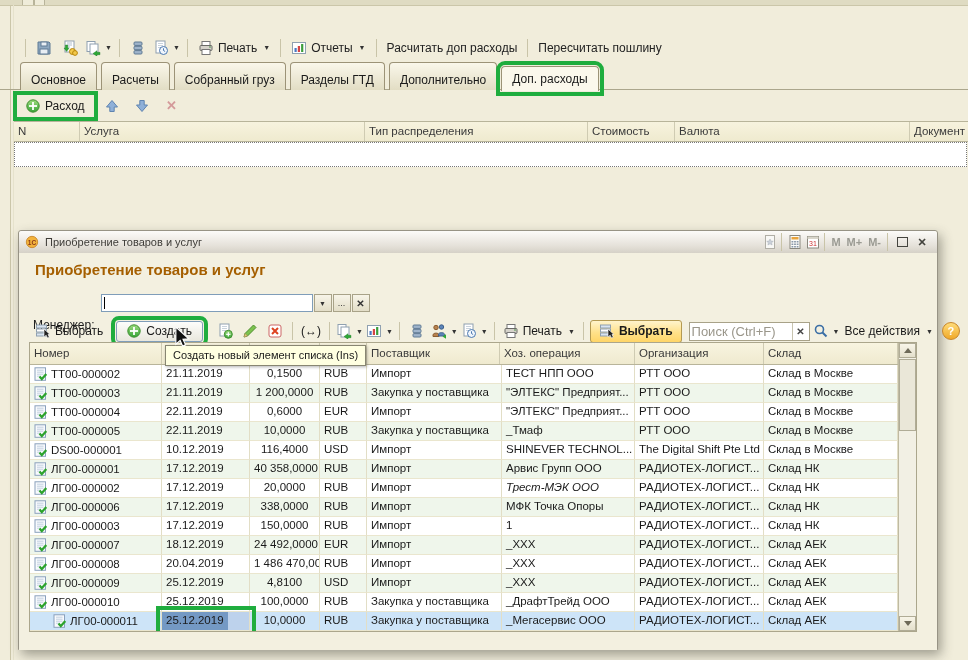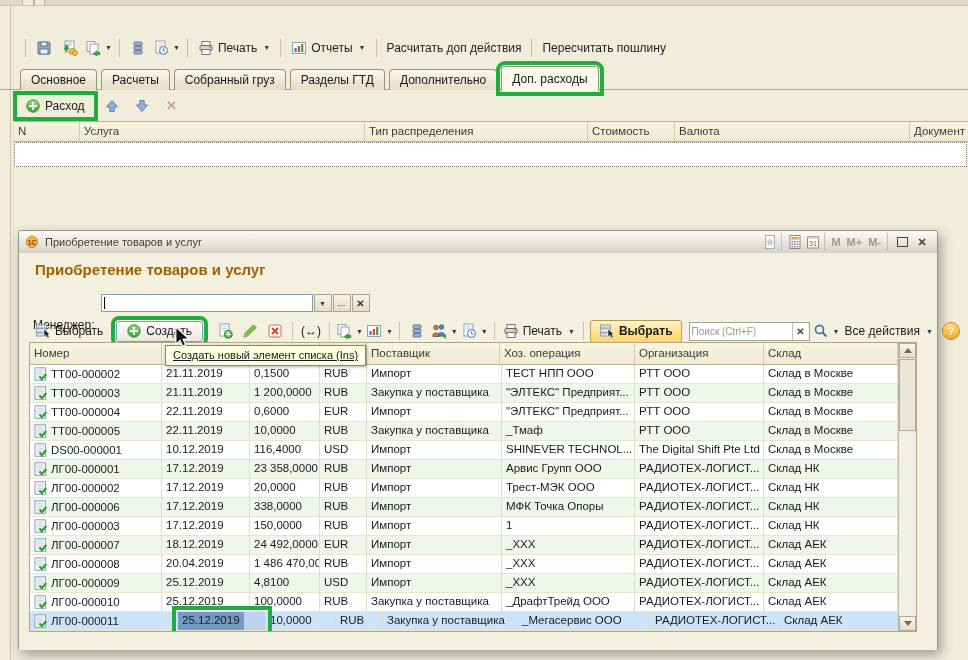--- a/index.html
+++ b/index.html
@@ -18,21 +18,21 @@
   .tbtn{height:22px;min-width:22px;display:flex;align-items:center;justify-content:center;border-radius:2px;gap:2px;}
   .sep{width:1px;height:18px;background:#C9C4A8;margin:0 3px;flex:0 0 1px;}
   .tool-label{font-size:12px;color:#222;padding:0 3px;display:flex;align-items:center;gap:4px;}
   .dd{font-size:7px;color:#333;margin-left:2px;}
   .icn{width:16px;height:16px;display:inline-block;flex:0 0 16px;}
   .icn14{width:14px;height:14px;display:inline-block;flex:0 0 14px;}
 
   .tabs-line{position:absolute;left:0;top:89px;width:968px;height:1px;background:#ABA68C;z-index:1;}
   .tabs{position:absolute;left:20px;top:64px;height:26px;display:flex;align-items:flex-end;gap:4px;z-index:2;}
   .tab{border:1px solid #9C9377;border-bottom:none;border-radius:4px 4px 0 0;background:linear-gradient(#FAF7EA,#E2DDC4);
-       padding:3px 10px 3px;font-size:12px;position:relative;z-index:2;}
+       padding:10px 10px 3px;font-size:12px;position:relative;z-index:2;}
   .tab.active{background:#FBF8EC;padding-top:5px;padding-bottom:5px;margin-bottom:-1px;z-index:3;}
   .tab.hl{outline:4px solid #1FAD3E;outline-offset:1px;z-index:4;}
 
   .sub-toolbar{position:absolute;left:18px;top:93px;height:25px;display:flex;align-items:center;gap:8px;z-index:5;}
   .btn-raskhod{display:flex;align-items:center;gap:5px;padding:3px 8px;outline:4px solid #1FAD3E;outline-offset:1px;font-size:12px;}
   .dis-x{color:#D49A9A;font-weight:bold;font-size:13px;}
 
   .main-thead{position:absolute;left:14px;top:121px;width:954px;height:21px;display:flex;
               background:linear-gradient(#F7F3DE,#EFEACF);border-top:1px solid #B8B49A;border-bottom:1px solid #B8B49A;
               box-sizing:border-box;}
@@ -61,41 +61,41 @@
   .mgr-btn{height:18px;min-width:18px;background:linear-gradient(#F7F4E8,#E3DEC8);border:1px solid #A8A288;margin-left:1px;
            display:flex;align-items:center;justify-content:center;font-size:9px;color:#333;box-sizing:border-box;padding:0 2px;}
 
   .mtoolbar{position:absolute;left:14px;top:64px;height:28px;display:flex;align-items:center;gap:3px;white-space:nowrap;}
   .mtool-text{display:flex;align-items:center;gap:4px;font-size:12px;padding:0 2px;}
   .btn-create{display:flex;align-items:center;gap:5px;padding:2px 10px 3px;border:1px solid #7F9DB9;border-radius:3px;
               background:linear-gradient(#FDFDFB,#E9E7DD);outline:4px solid #1FAD3E;outline-offset:1px;font-size:12px;position:relative;margin:0 8px;}
   .btn-choose{display:flex;align-items:center;gap:4px;background:linear-gradient(#FFF4CC,#FFE18A 55%,#FFD567);
               border:1px solid #B49A52;border-radius:3px;padding:2px 8px 3px;font-weight:bold;font-size:12px;}
   .search-box{display:flex;align-items:center;height:19px;background:#fff;border:1px solid #A8A288;box-sizing:border-box;margin-left:4px;}
-  .search-input{border:none;outline:none;width:98px;height:15px;font-size:10px;font-family:"Liberation Sans",sans-serif;color:#333;background:#fff;}
+  .search-input{border:none;outline:none;width:98px;height:15px;font-size:13px;font-family:"Liberation Sans",sans-serif;color:#333;background:#fff;}
   .search-input::placeholder{color:#9A968A;}
   .search-x{width:16px;height:17px;border-left:1px solid #C8C4B0;display:flex;align-items:center;justify-content:center;font-size:10px;color:#444;font-weight:bold;}
   .help-btn{width:16px;height:16px;border-radius:50%;background:linear-gradient(#FFDC7A,#F0A828);border:1px solid #C8862A;
             color:#fff;font-weight:bold;font-size:11px;display:flex;align-items:center;justify-content:center;margin-left:4px;}
 
   .tooltip{position:absolute;left:146px;top:92px;height:21px;background:#FFFFE1;border:1px solid #888672;
-           box-shadow:1px 1px 3px rgba(0,0,0,.3);font-size:11px;padding:3px 7px 0;z-index:30;white-space:nowrap;box-sizing:border-box;text-decoration:underline;}
+           box-shadow:1px 1px 3px rgba(0,0,0,.3);font-size:11px;padding:3px 7px 0;z-index:30;white-space:nowrap;box-sizing:border-box;}
 
   .mtable{position:absolute;left:10px;top:89px;width:888px;height:290px;border:1px solid #ABA68C;background:#fff;box-sizing:border-box;}
   .mthead{position:absolute;left:0;top:0;right:18px;height:22px;display:flex;
           background:linear-gradient(#F8F4E0,#EFEACF);border-bottom:1px solid #B8B49A;box-sizing:border-box;z-index:2;}
   .mthead .hc{padding:4px 4px 0;font-size:11.5px;color:#3A3A3A;border-right:1px solid #CFCBB2;
               overflow:hidden;white-space:nowrap;box-sizing:border-box;flex:0 0 auto;}
   .tbody{position:absolute;left:0;top:22px;right:18px;bottom:0;overflow:hidden;}
   .trow{display:flex;height:19px;background:#fff;}
   .trow.alt{background:#EFF6EB;}
   .trow.sel{background:#CDE4F8;}
   .c{border-right:1px solid #E2DEC6;border-bottom:1px solid #EAE6CE;padding:2px 4px 0;font-size:11.5px;
      white-space:nowrap;overflow:hidden;box-sizing:border-box;flex:0 0 auto;height:19px;}
-  .c.num{text-align:left;}
+  .c.num{text-align:center;}
   .c.cell-number{display:flex;align-items:center;gap:4px;padding-top:0;}
   .cell-hl{background:linear-gradient(90deg,#7499C4 0 76%,#BDD2EC 76%);outline:4px solid #1FAD3E;outline-offset:2px;position:relative;z-index:6;}
   .vscroll{position:absolute;right:0;top:0;bottom:0;width:18px;background:#F2F0E4;border-left:1px solid #BFBAA2;box-sizing:border-box;}
   .sbtn{position:absolute;left:0;width:17px;height:15px;background:linear-gradient(#F8F5E8,#E4E0CC);border:1px solid #B0AC96;
         box-sizing:border-box;display:flex;align-items:center;justify-content:center;}
   .tri-up{width:0;height:0;border-left:4px solid transparent;border-right:4px solid transparent;border-bottom:5px solid #6E6A58;}
   .tri-down{width:0;height:0;border-left:4px solid transparent;border-right:4px solid transparent;border-top:5px solid #6E6A58;}
   .sthumb{position:absolute;left:0;top:16px;width:17px;height:72px;background:#EAE7D8;border:1px solid #B0AC96;box-sizing:border-box;}
 
   .cursor-arrow{position:absolute;left:155px;top:74px;z-index:40;}
@@ -179,21 +179,21 @@
         <svg class="icn" viewBox="0 0 16 16">
           <rect x="1.5" y="2.5" width="13" height="11" fill="#fff" stroke="#8FA0B0"></rect>
           <rect x="3.5" y="8" width="2.2" height="4" fill="#4A78C0"></rect>
           <rect x="6.8" y="6" width="2.2" height="6" fill="#D44444"></rect>
           <rect x="10.1" y="4" width="2.2" height="8" fill="#3C9E3C"></rect>
         </svg>
         <span>Отчеты</span>
         <span class="dd">▼</span>
       </span>
     <span class="sep"></span>
-    <span class="tool-label">Расчитать доп действия</span>
+    <span class="tool-label">Расчитать доп расходы</span>
     <span class="sep"></span>
     <span class="tool-label">Пересчитать пошлину</span>
   </div>
 
   <div class="tabs-line"></div>
   <div class="tabs" id="tabs">
       <div class="tab">Основное</div>
       <div class="tab">Расчеты</div>
       <div class="tab">Собранный груз</div>
       <div class="tab">Разделы ГТД</div>
@@ -541,41 +541,41 @@
             <div class="trow alt">
               <div class="c cell-number" style="width: 132px;">
                 <svg width="13" height="14" viewBox="0 0 13 14" style="flex:0 0 13px">
                   <rect x="1" y="0.8" width="10.5" height="12.5" fill="#F8FAFD" stroke="#8AA0BC"></rect>
                   <path d="M3 3.2h6.5M3 5.2h6.5M3 7.2h6.5M3 9.2h4" stroke="#C2D0E0"></path>
                   <path d="M5.5 9.5l2.3 2.6 4.5-5" stroke="#2CA32C" stroke-width="2.2" fill="none"></path>
                 </svg>
                 <span>ЛГ00-000001</span>
               </div>
               <div class="c" style="width: 88px;">17.12.2019</div>
-              <div class="c num" style="width: 70px;">23 358,0000</div>
+              <div class="c num" style="width: 70px;">40 358,0000</div>
               <div class="c" style="width: 47px;">RUB</div>
               <div class="c" style="width: 135px;">Импорт</div>
               <div class="c" style="width: 133px;">Арвис Групп ООО</div>
               <div class="c" style="width: 129px;">РАДИОТЕХ-ЛОГИСТ...</div>
               <div class="c" style="width: 134px;">Склад НК</div>
             </div>
             <div class="trow">
               <div class="c cell-number" style="width: 132px;">
                 <svg width="13" height="14" viewBox="0 0 13 14" style="flex:0 0 13px">
                   <rect x="1" y="0.8" width="10.5" height="12.5" fill="#F8FAFD" stroke="#8AA0BC"></rect>
                   <path d="M3 3.2h6.5M3 5.2h6.5M3 7.2h6.5M3 9.2h4" stroke="#C2D0E0"></path>
                   <path d="M5.5 9.5l2.3 2.6 4.5-5" stroke="#2CA32C" stroke-width="2.2" fill="none"></path>
                 </svg>
                 <span>ЛГ00-000002</span>
               </div>
               <div class="c" style="width: 88px;">17.12.2019</div>
               <div class="c num" style="width: 70px;">20,0000</div>
               <div class="c" style="width: 47px;">RUB</div>
               <div class="c" style="width: 135px;">Импорт</div>
-              <div class="c" style="width: 133px;">Трест-МЭК ООО</div>
+              <div class="c" style="width: 133px; font-style: italic;">Трест-МЭК ООО</div>
               <div class="c" style="width: 129px;">РАДИОТЕХ-ЛОГИСТ...</div>
               <div class="c" style="width: 134px;">Склад НК</div>
             </div>
             <div class="trow alt">
               <div class="c cell-number" style="width: 132px;">
                 <svg width="13" height="14" viewBox="0 0 13 14" style="flex:0 0 13px">
                   <rect x="1" y="0.8" width="10.5" height="12.5" fill="#F8FAFD" stroke="#8AA0BC"></rect>
                   <path d="M3 3.2h6.5M3 5.2h6.5M3 7.2h6.5M3 9.2h4" stroke="#C2D0E0"></path>
                   <path d="M5.5 9.5l2.3 2.6 4.5-5" stroke="#2CA32C" stroke-width="2.2" fill="none"></path>
                 </svg>
@@ -668,21 +668,21 @@
               </div>
               <div class="c" style="width: 88px;">25.12.2019</div>
               <div class="c num" style="width: 70px;">100,0000</div>
               <div class="c" style="width: 47px;">RUB</div>
               <div class="c" style="width: 135px;">Закупка у поставщика</div>
               <div class="c" style="width: 133px;">_ДрафтТрейд ООО</div>
               <div class="c" style="width: 129px;">РАДИОТЕХ-ЛОГИСТ...</div>
               <div class="c" style="width: 134px;">Склад АЕК</div>
             </div>
             <div class="trow sel">
-              <div class="c cell-number" style="width: 148px;">
+              <div class="c cell-number" style="width: 132px; justify-content: center;">
                 <svg width="13" height="14" viewBox="0 0 13 14" style="flex:0 0 13px">
                   <rect x="1" y="0.8" width="10.5" height="12.5" fill="#F8FAFD" stroke="#8AA0BC"></rect>
                   <path d="M3 3.2h6.5M3 5.2h6.5M3 7.2h6.5M3 9.2h4" stroke="#C2D0E0"></path>
                   <path d="M5.5 9.5l2.3 2.6 4.5-5" stroke="#2CA32C" stroke-width="2.2" fill="none"></path>
                 </svg>
                 <span>ЛГ00-000011</span>
               </div>
               <div class="c cell-hl" style="width: 88px;">25.12.2019</div>
               <div class="c num" style="width: 70px;">10,0000</div>
               <div class="c" style="width: 47px;">RUB</div>

